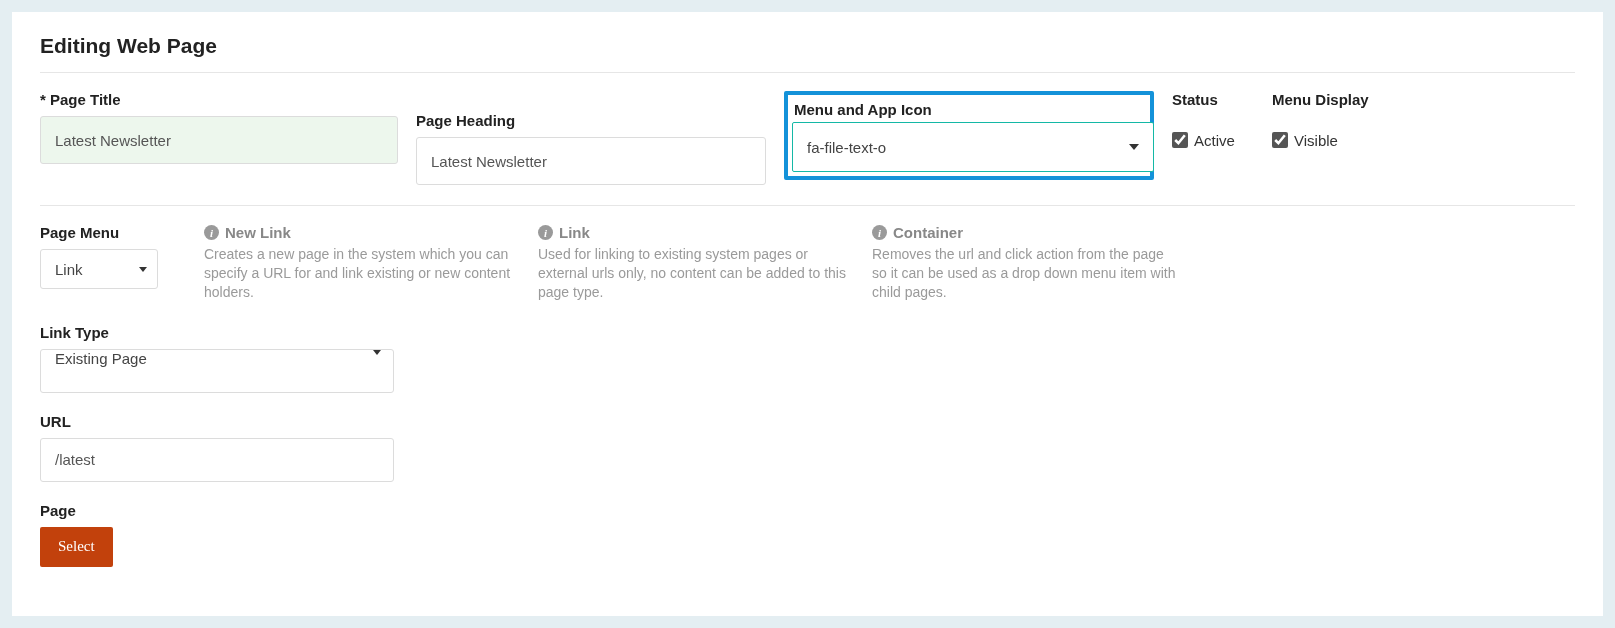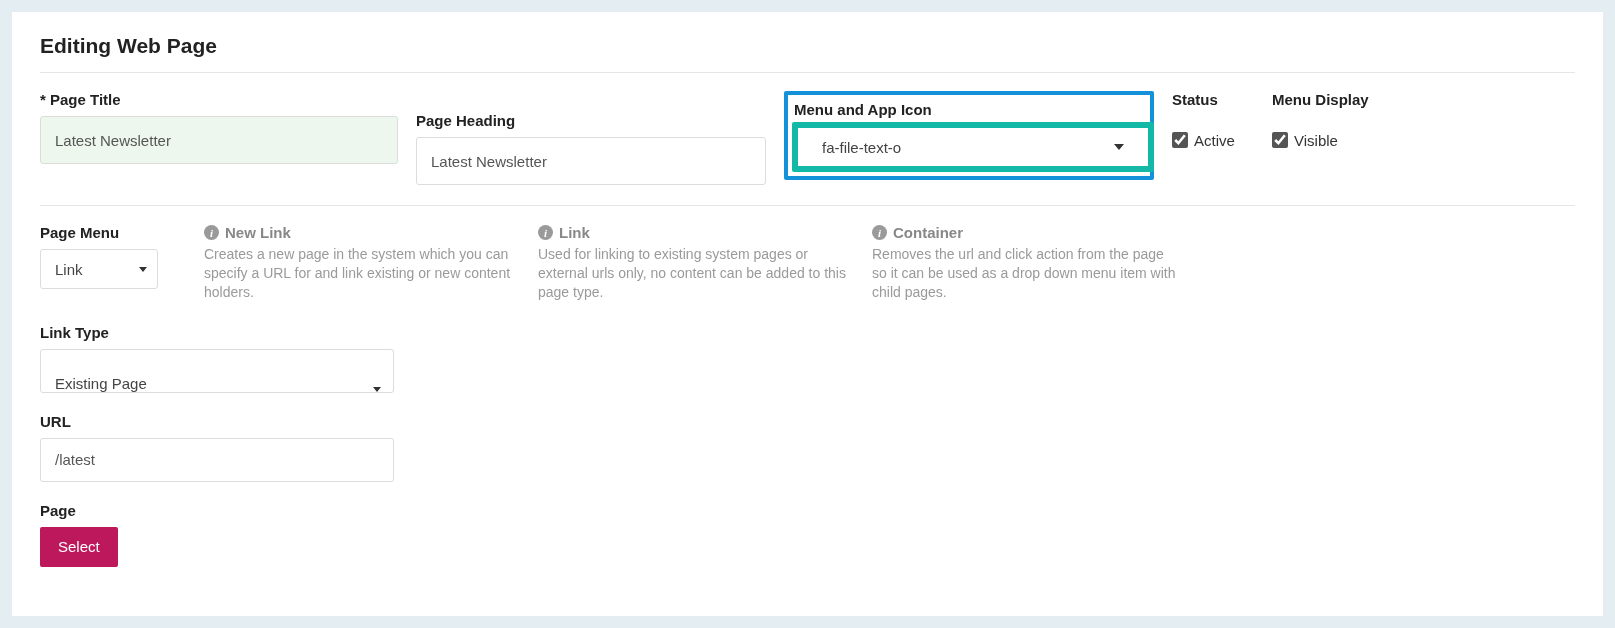--- a/index.html
+++ b/index.html
@@ -60,27 +60,27 @@
       background: #edf7ed;
     }
     .icon-select-wrap {
       border: 4px solid #1492d9;
       border-radius: 2px;
       padding: 0;
     }
     .icon-select {
       width: 100%;
       height: 50px;
-      border: 6px solid #14b8a6;
+      border: 1px solid #14b8a6;
       border-radius: 2px;
       background: #fff;
       display: flex;
       align-items: center;
       justify-content: space-between;
-      padding: 0 24px;
+      padding: 0 14px;
       cursor: pointer;
       text-align: right;
     }
     .icon-select .val { font-size: 15px; color: #444; }
     .icon-select .caret {
       width: 0; height: 0;
       border-left: 5px solid transparent;
       border-right: 5px solid transparent;
       border-top: 6px solid #333;
     }
@@ -157,21 +157,21 @@
 
     
     .stack { display: flex; flex-direction: column; gap: 20px; max-width: 360px; }
     .select-wide {
       width: 354px;
       height: 44px;
       border: 1px solid #dcdcdc;
       border-radius: 3px;
       background: #fff;
       display: flex;
-      align-items: flex-end;
+      align-items: flex-start;
       justify-content: space-between;
       padding: 0 12px 0 14px;
       font-size: 15px;
       color: #444;
       cursor: pointer;
     }
     .select-wide .caret {
       width: 0; height: 0;
       border-left: 4px solid transparent;
       border-right: 4px solid transparent;
@@ -186,26 +186,27 @@
       border: 1px solid #dcdcdc;
       border-radius: 3px;
       background: #fff;
     }
     .btn-primary {
       display: inline-flex;
       align-items: center;
       justify-content: center;
       height: 40px;
       padding: 0 18px;
-      background: #be185d;
+      background: #c2410c;
       color: #fff;
       font-size: 15px;
       border: none;
       border-radius: 2px;
       cursor: pointer;
+      font-family: Liberation Serif, serif;
     }
   </style>
 </head>
 <body>
 
 <div class="panel">
   <h2 class="page-heading">Editing Web Page</h2>
   <hr class="rule">
 
   <div class="row1">

